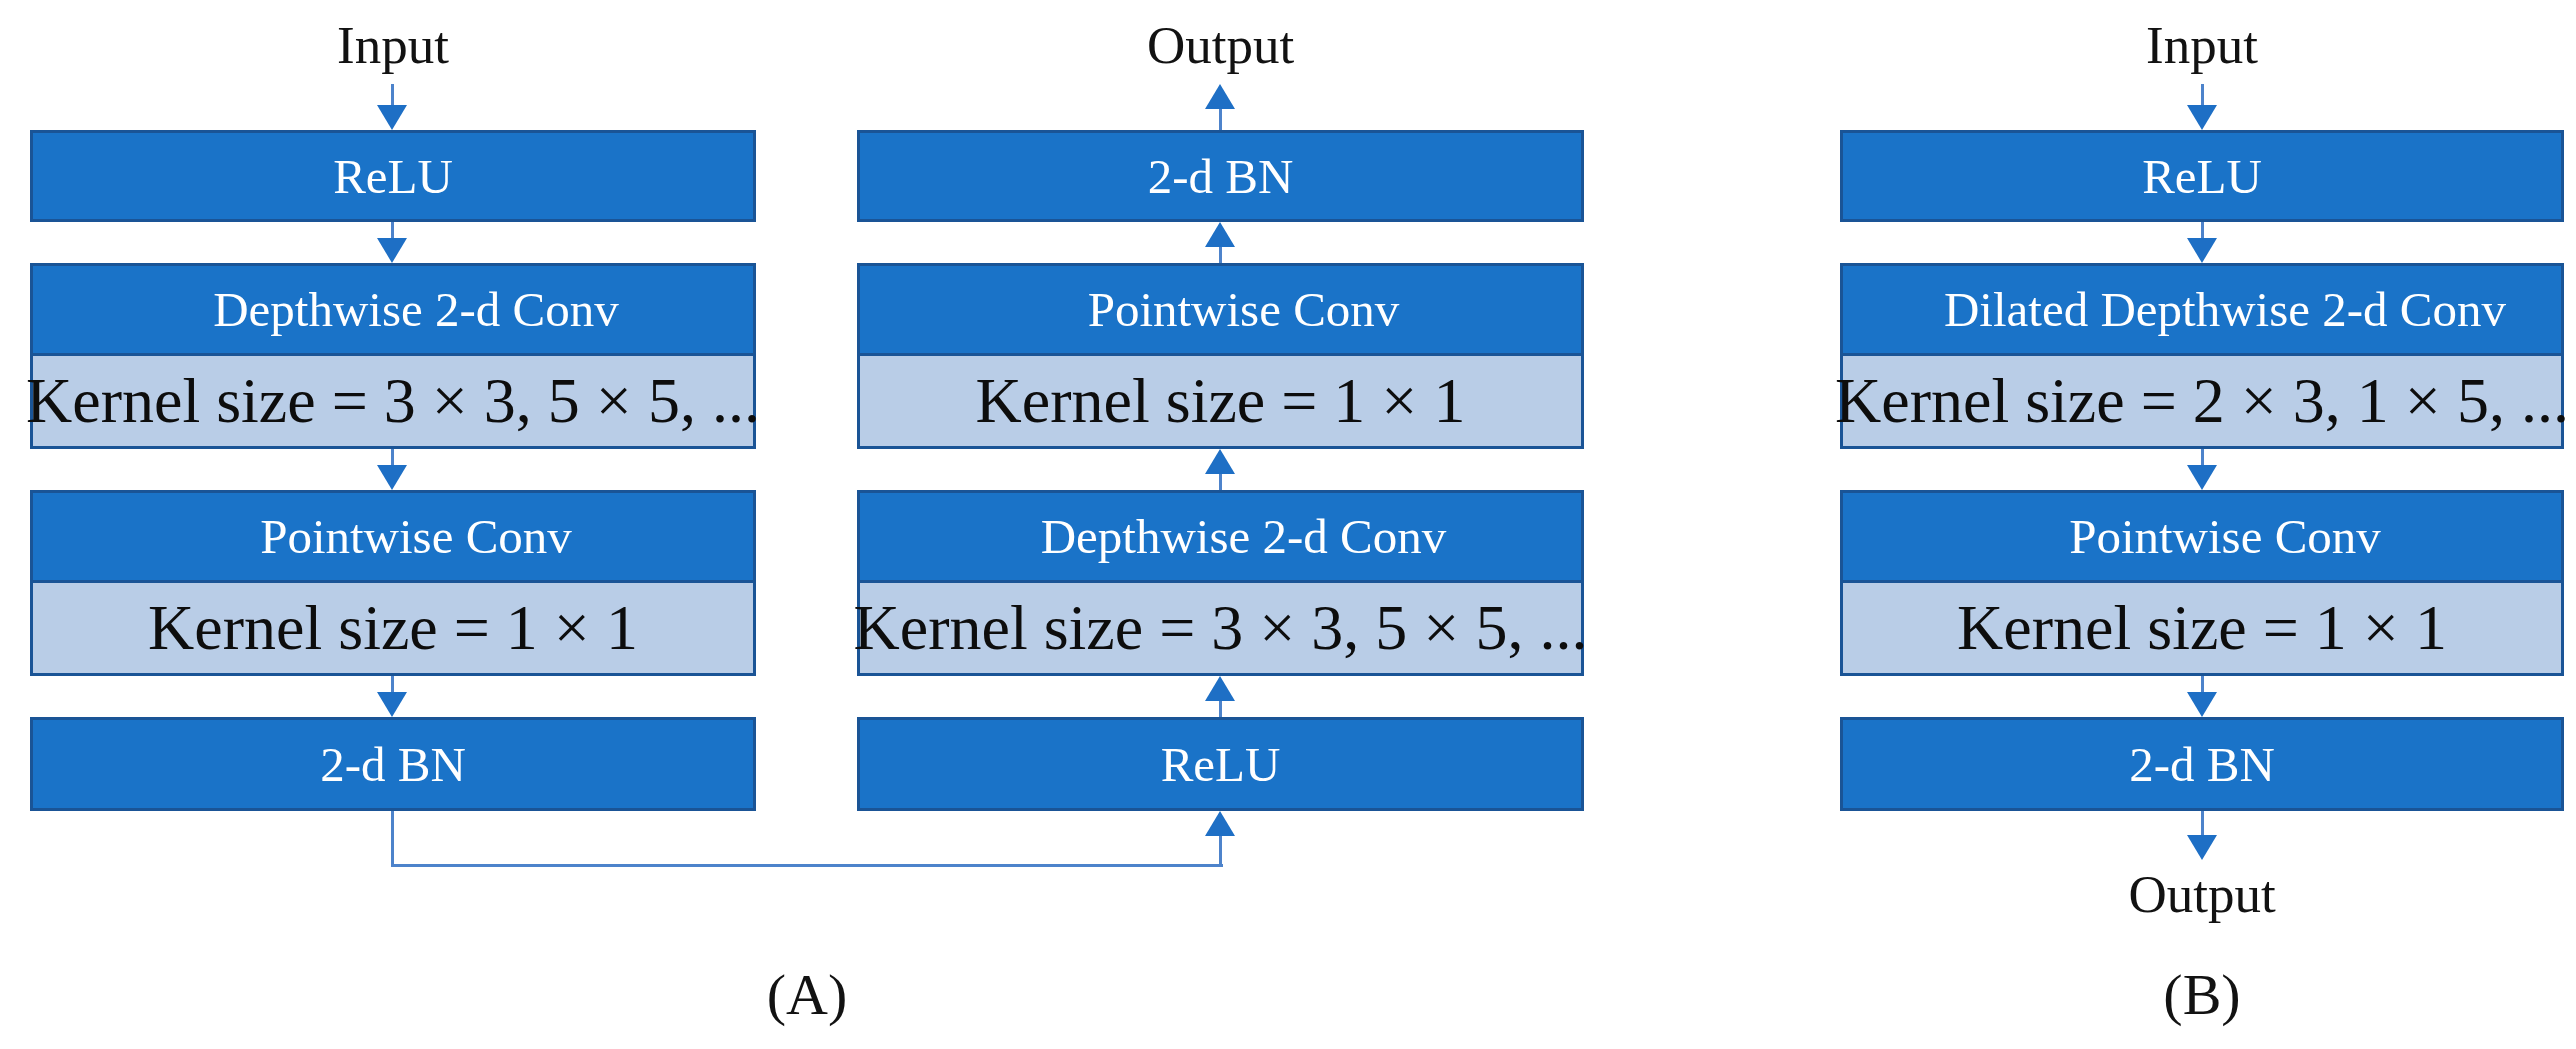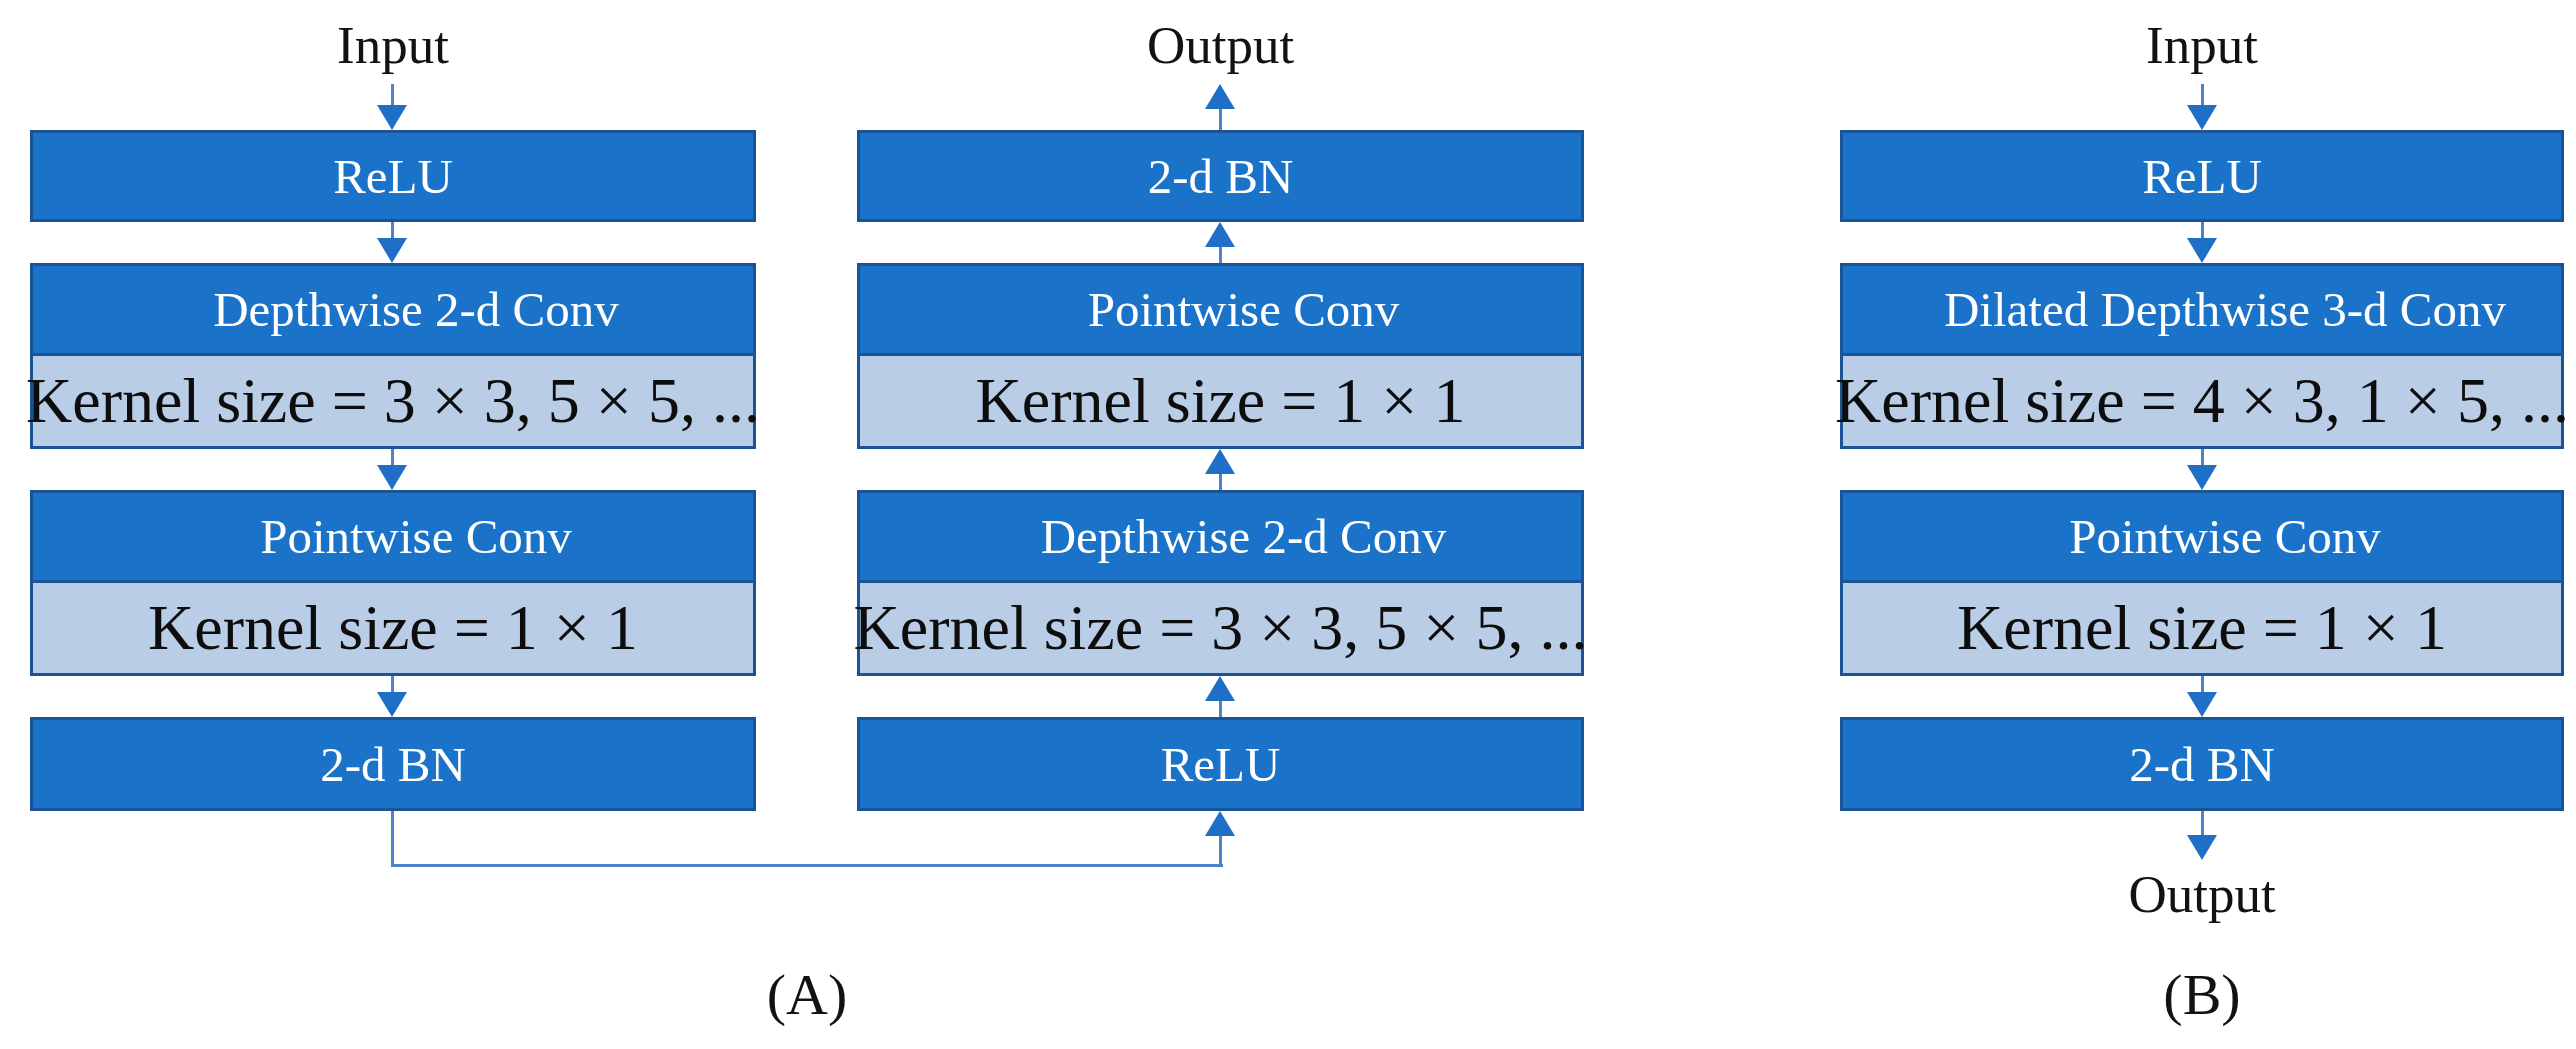--- a/index.html
+++ b/index.html
@@ -223,22 +223,22 @@
   </div>
 
   <div class="block b row-1">ReLU</div>
 
   <div class="arrow down ax-b ar-g1">
     <i class="shaft"></i>
       <i class="head"></i>
   </div>
 
   <div class="group b row-2">
-    <div class="head">Dilated Depthwise 3-d Conv</div>
-    <div class="kernel">Kernel size = 4 × 3, 1 × 5, ...</div>
+    <div class="head">Dilated Depthwise 2-d Conv</div>
+    <div class="kernel">Kernel size = 2 × 3, 1 × 5, ...</div>
   </div>
 
   <div class="arrow down ax-b ar-g2">
     <i class="shaft"></i>
       <i class="head"></i>
   </div>
 
   <div class="group b row-3">
     <div class="head">Pointwise Conv</div>
     <div class="kernel">Kernel size = 1 × 1</div>

